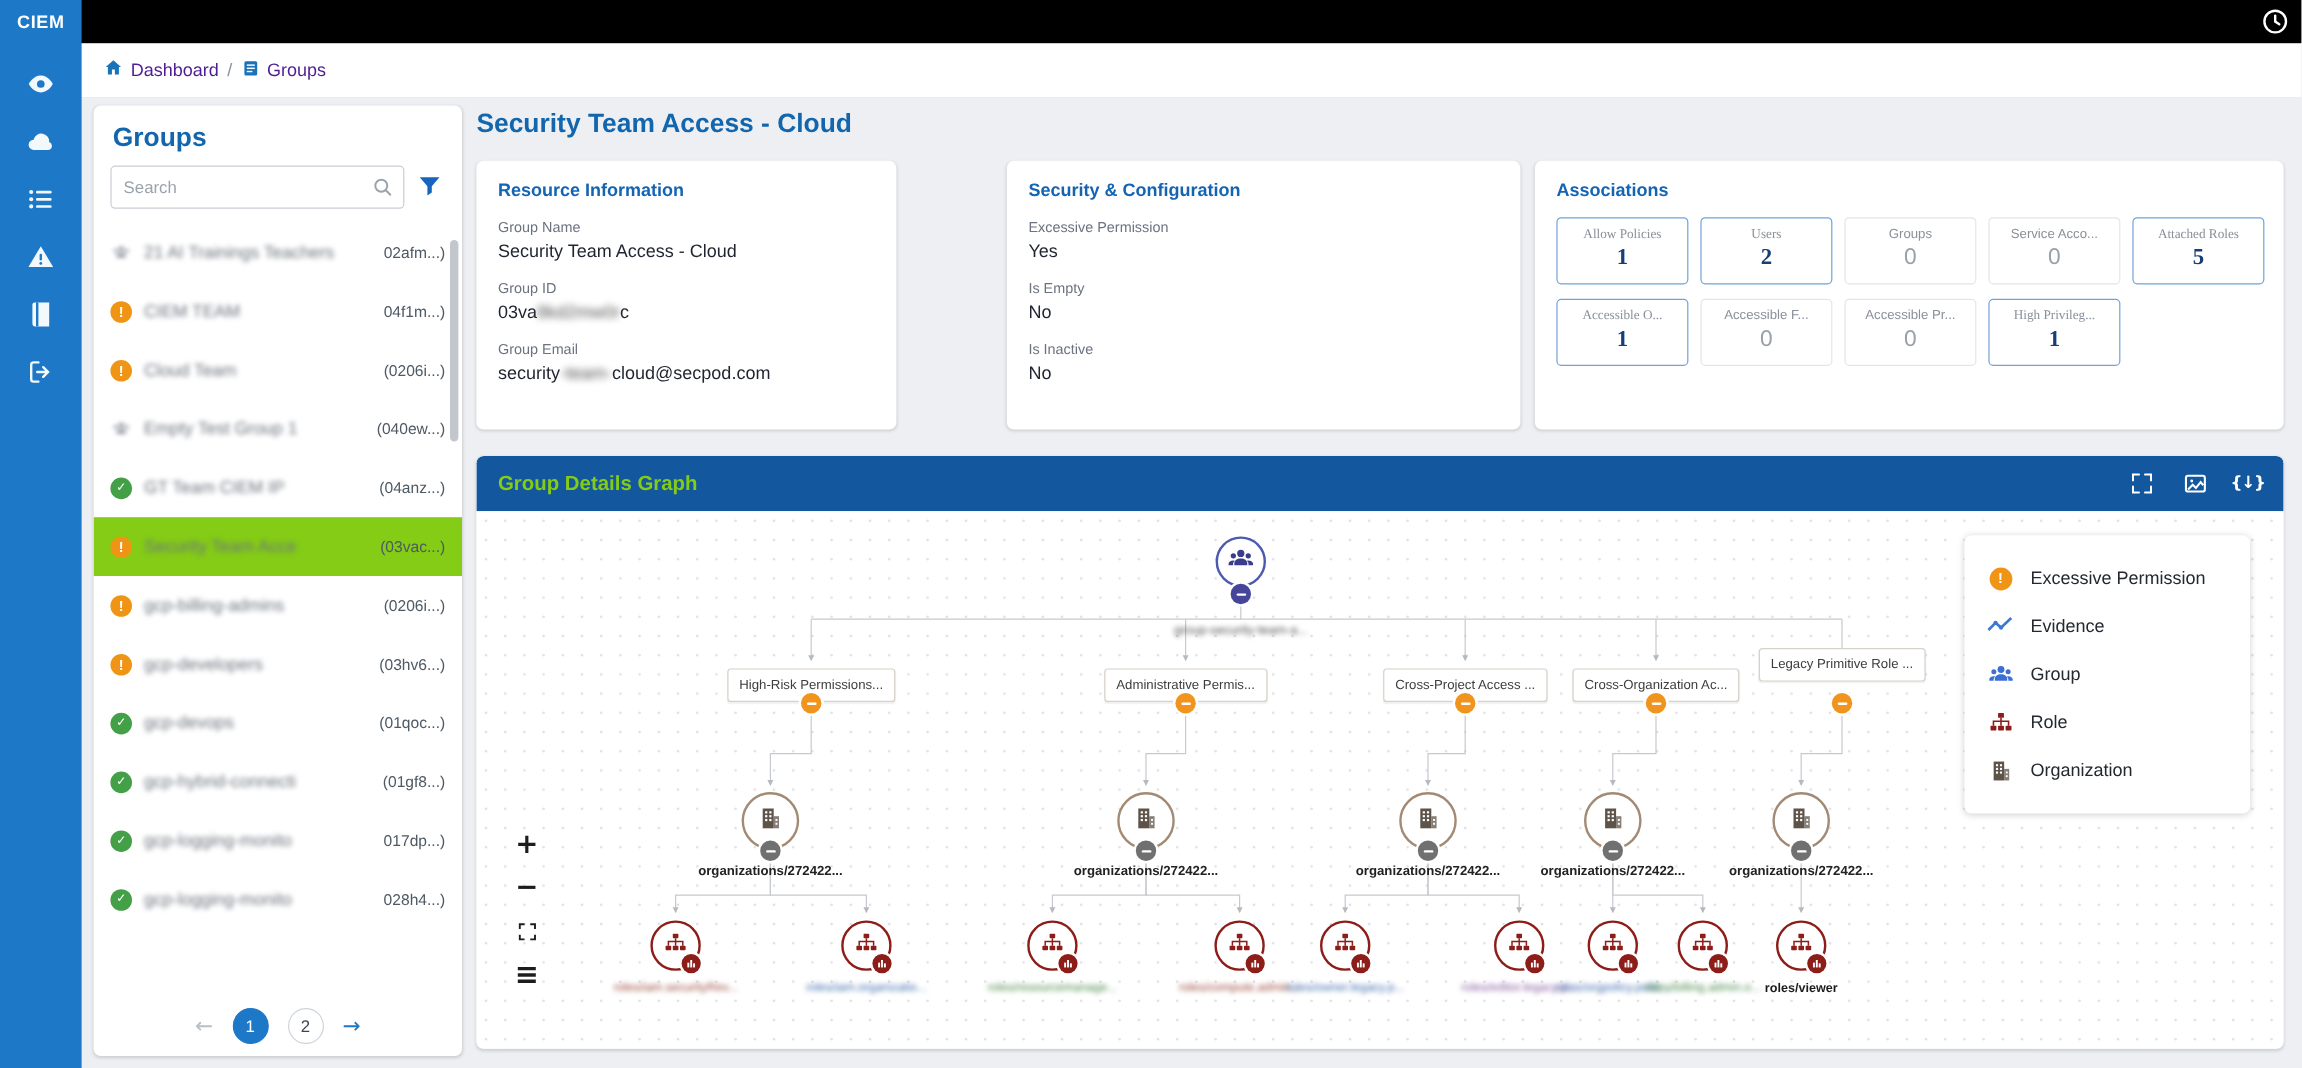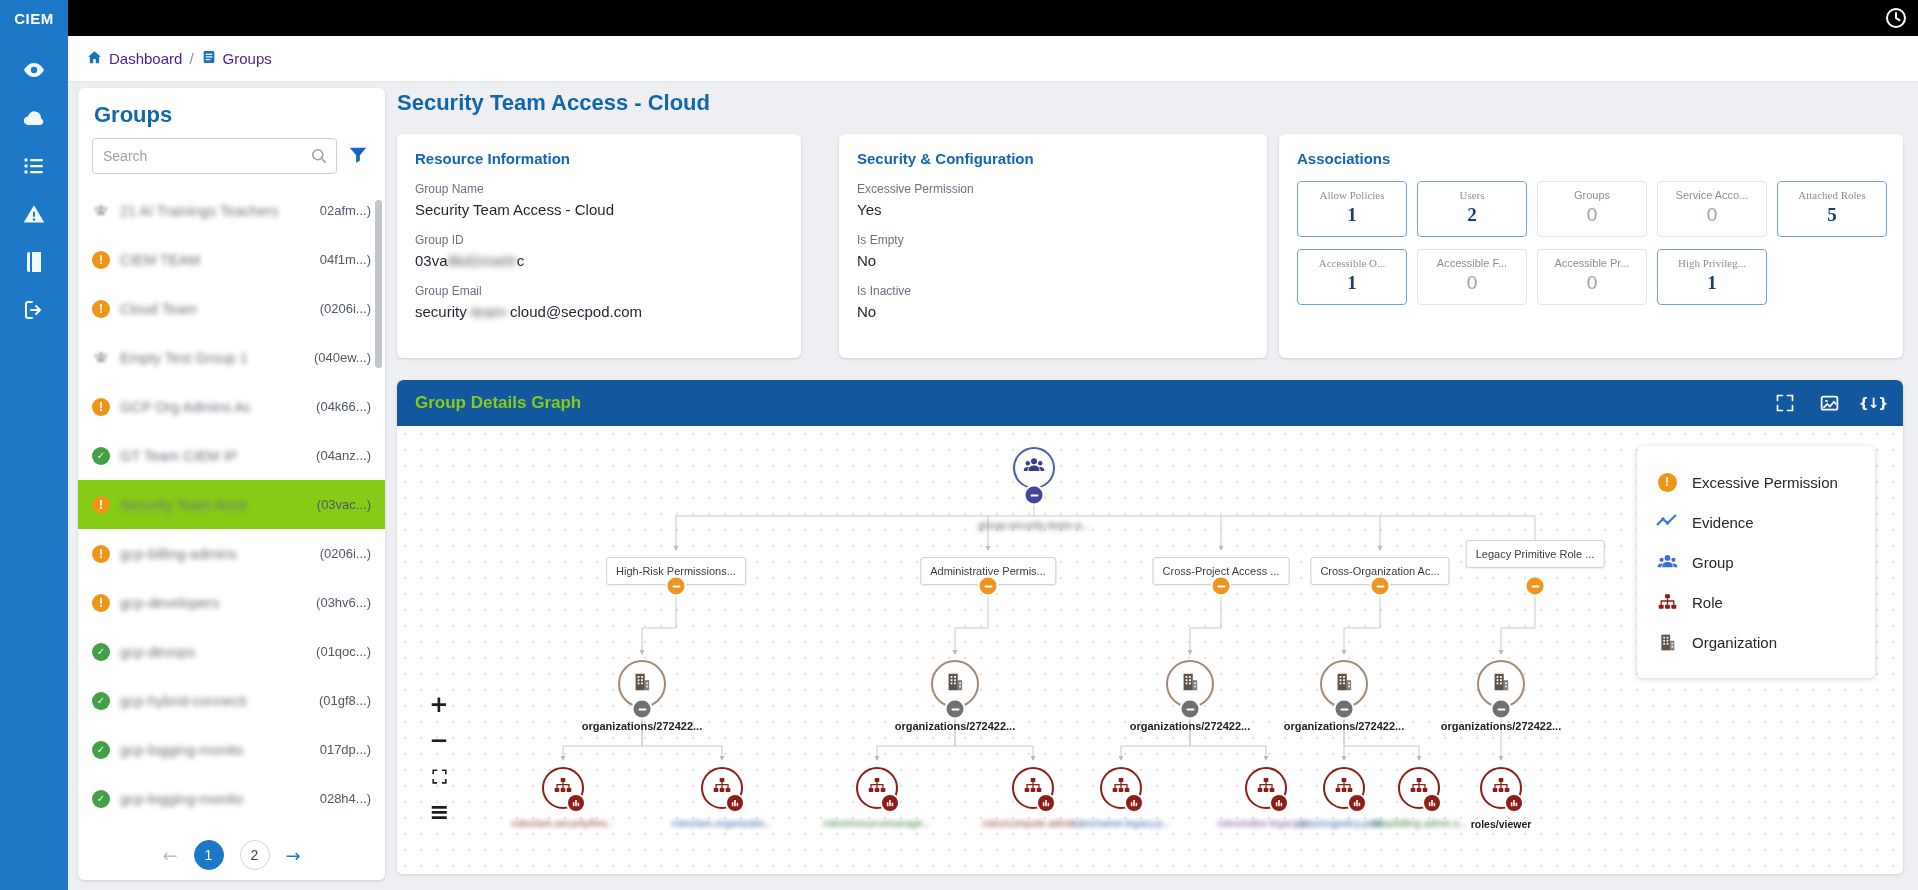--- a/index.html
+++ b/index.html
@@ -56,21 +56,21 @@
   .pg-next { color:#1e78c8; } .pg-next::after { content:"→"; }
   .pg-num { width:30px; height:30px; border-radius:50%; display:flex; align-items:center; justify-content:center;
             font-size:14px; cursor:pointer; border:1px solid #cfd4da; background:#fff; color:#3c4652; }
   .pg-num.active { background:#1e78c8; border-color:#1e78c8; color:#fff; }
 
   
   .detail-title { position:absolute; left:329px; top:8px; color:#1266ad; font-size:22px; font-weight:600; }
 
   
   .info-card { top:52px; height:224px; padding:16px 18px; }
-  .res-card { left:329px; width:404px; }
+  .res-card { left:329px; width:350px; }
   .sec-card { left:771px; width:428px; }
   .asc-card { left:1211px; width:624px; }
   .card-title { color:#1464b4; font-size:15px; font-weight:bold; }
   .fld { margin-top:15px; }
   .fld-label { font-size:12px; color:#6b7280; }
   .fld-value { font-size:15px; color:#1f2430; margin-top:5px; }
   .redact { filter:blur(3px); color:#555; }
 
   .asc-grid { margin-top:14px; display:grid; grid-template-columns:repeat(5,110px); gap:12px 10px; }
   .asc-box { height:56px; border:1px solid #e2e5e9; border-radius:4px; background:#fff; text-align:center;
@@ -251,25 +251,20 @@
               <circle cx="12" cy="7.2" r="3"></circle>
               <circle cx="5.8" cy="9.2" r="2.2"></circle>
               <circle cx="18.2" cy="9.2" r="2.2"></circle>
               <path d="M12 11.4c-3 0-5.4 1.7-5.4 3.8V17h10.8v-1.8c0-2.1-2.4-3.8-5.4-3.8z"></path>
             </svg>
           </span>
         <span class="g-name">Empty Test Group 1</span>
         <span class="g-id">(040ew...)</span>
       </div>
       <div class="g-row">
-        <span class="st st-warn"></span>
-        <span class="g-name">GCP Org Admins Ac</span>
-        <span class="g-id">(04k66...)</span>
-      </div>
-      <div class="g-row">
         <span class="st st-ok"></span>
         <span class="g-name">GT Team CIEM IP</span>
         <span class="g-id">(04anz...)</span>
       </div>
       <div class="g-row selected">
         <span class="st st-warn"></span>
         <span class="g-name">Security Team Acce</span>
         <span class="g-id">(03vac...)</span>
       </div>
       <div class="g-row">

